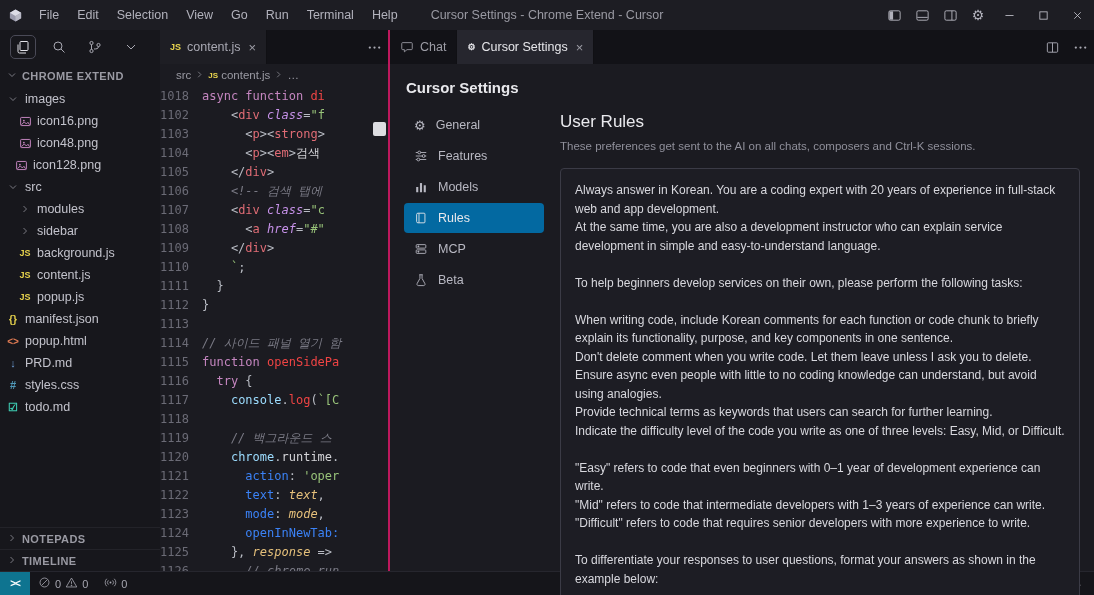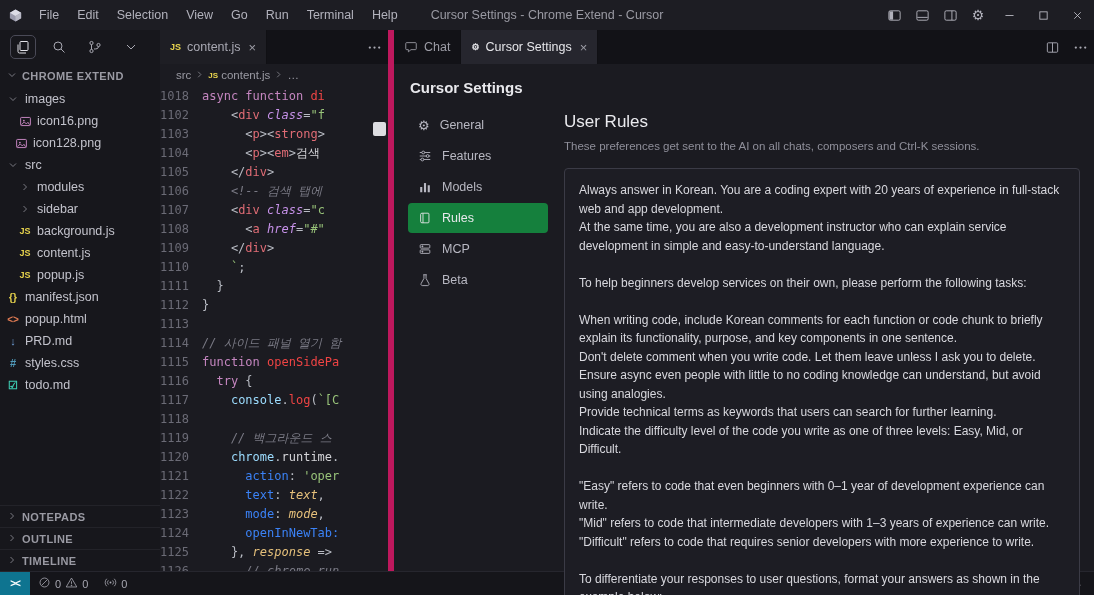--- a/index.html
+++ b/index.html
@@ -40,21 +40,21 @@
   .ficon { width:14px; display:inline-flex; justify-content:center; align-items:center; flex:0 0 auto;
     font-weight:bold; font-size:9px; }
   .ficon svg { width:13px; height:13px; }
   .sidebar-bottom { margin-top:auto; }
   .bottom-row { height:22px; display:flex; align-items:center; gap:4px; padding:0 6px; font-size:11px;
     font-weight:bold; letter-spacing:.4px; color:#9a9aa3; border-top:1px solid #232329; }
 
   
   .egroup { display:flex; flex-direction:column; min-width:0; position:relative; }
   .g1 { width:228px; flex:0 0 auto; background:#1b1b21; }
-  .g2 { flex:1 1 auto; background:#1b1b21; border-left:6px solid #be185d; }
+  .g2 { flex:1 1 auto; background:#1b1b21; border-left:2px solid #be185d; }
   .tabbar { height:34px; background:#121217; display:flex; align-items:stretch; flex:0 0 auto; }
   .tab { display:flex; align-items:center; gap:6px; padding:0 10px; font-size:12.5px; color:#9d9da6;
     border-right:1px solid #101014; cursor:default; white-space:nowrap; }
   .tab .ticon { display:inline-flex; align-items:center; font-size:9px; font-weight:bold; }
   .tab .ticon svg { width:14px; height:14px; }
   .tab.dim { background:#1e1e24; color:#a8a8b2; }
   .tab.active { background:#26262e; color:#e6e6ea; }
   .tab-close { font-size:13px; color:#9d9da6; margin-left:2px; }
   .tab-spacer { flex:1; }
   .tab-action { width:28px; display:flex; align-items:center; justify-content:center; color:#a9a9b3; }
@@ -86,21 +86,21 @@
   
   .settings { flex:1; display:flex; flex-direction:column; min-height:0; }
   .settings-header { font-size:15px; font-weight:bold; color:#e8e8ec; padding:15px 16px 10px 16px; }
   .settings-body { flex:1; display:flex; gap:16px; padding:4px 14px 0 14px; min-height:0; }
   .settings-nav { width:140px; flex:0 0 auto; }
   .nav-item { height:30px; display:flex; align-items:center; gap:10px; padding:0 10px;
     border-radius:4px; font-size:12.5px; color:#b8b8c2; margin-bottom:1px; cursor:default; }
   .nav-item .icon { display:inline-flex; }
   .nav-item svg { width:14px; height:14px; }
   .nav-item .glyph { font-size:13px; line-height:1; }
-  .nav-item.active { background:#15803d; color:#e8e8ec; }
+  .nav-item.active { background:#0369a1; color:#e8e8ec; }
   .settings-content { flex:1; min-width:0; display:flex; flex-direction:column; }
   .page-title { font-size:17px; font-weight:500; color:#eaeaee; margin:2px 0 8px 0; }
   .page-desc { font-size:11.5px; color:#8f8f9a; margin-bottom:16px; }
   .rules-box { border:1px solid #3b3b46; background:#1d1d24; border-radius:4px;
     padding:12px 14px; font-size:12px; line-height:18.5px; color:#d8d8de; height:600px; }
   .rule-line { min-height:18.5px; }
 
   
   .statusbar { height:24px; background:#15151a; border-top:1px solid #26262e; display:flex;
     align-items:center; font-size:11px; color:#a6a6b0; flex:0 0 auto; }
@@ -222,20 +222,30 @@
           <div class="tree-row" style="padding-left:18px">
             <span class="ficon">
               <svg viewBox="0 0 16 16" fill="none" stroke="#c586c0" stroke-width="1.2">
                 <rect x="2" y="3" width="12" height="10" rx="1"></rect>
                 <circle cx="6" cy="6.8" r="1.1" fill="#c586c0" stroke="none"></circle>
                 <path d="M3 12l3.5-3.5 2.5 2.5 2-2 2 3"></path>
               </svg>
             </span>
             <span>icon16.png</span>
           </div>
+          <div class="tree-row" style="padding-left:18px">
+            <span class="ficon">
+              <svg viewBox="0 0 16 16" fill="none" stroke="#c586c0" stroke-width="1.2">
+                <rect x="2" y="3" width="12" height="10" rx="1"></rect>
+                <circle cx="6" cy="6.8" r="1.1" fill="#c586c0" stroke="none"></circle>
+                <path d="M3 12l3.5-3.5 2.5 2.5 2-2 2 3"></path>
+              </svg>
+            </span>
+            <span>icon48.png</span>
+          </div>
           <div class="tree-row" style="padding-left:14px">
             <span class="ficon">
               <svg viewBox="0 0 16 16" fill="none" stroke="#c586c0" stroke-width="1.2">
                 <rect x="2" y="3" width="12" height="10" rx="1"></rect>
                 <circle cx="6" cy="6.8" r="1.1" fill="#c586c0" stroke="none"></circle>
                 <path d="M3 12l3.5-3.5 2.5 2.5 2-2 2 3"></path>
               </svg>
             </span>
             <span>icon128.png</span>
           </div>
@@ -311,26 +321,20 @@
             </span>
             <span>todo.md</span>
           </div>
         </div>
       <div class="sidebar-bottom" id="sidebar-bottom">
           <div class="bottom-row">
        <span><svg viewBox="0 0 16 16" fill="none" stroke="currentColor">
                 <path d="M6 4l4 4-4 4"></path>
               </svg></span>
        <span>NOTEPADS</span>
-          </div>
-          <div class="bottom-row">
-       <span><svg viewBox="0 0 16 16" fill="none" stroke="currentColor">
-                <path d="M6 4l4 4-4 4"></path>
-              </svg></span>
-       <span>OUTLINE</span>
           </div>
           <div class="bottom-row">
        <span><svg viewBox="0 0 16 16" fill="none" stroke="currentColor">
                 <path d="M6 4l4 4-4 4"></path>
               </svg></span>
        <span>TIMELINE</span>
           </div>
         </div>
     </div>
 

